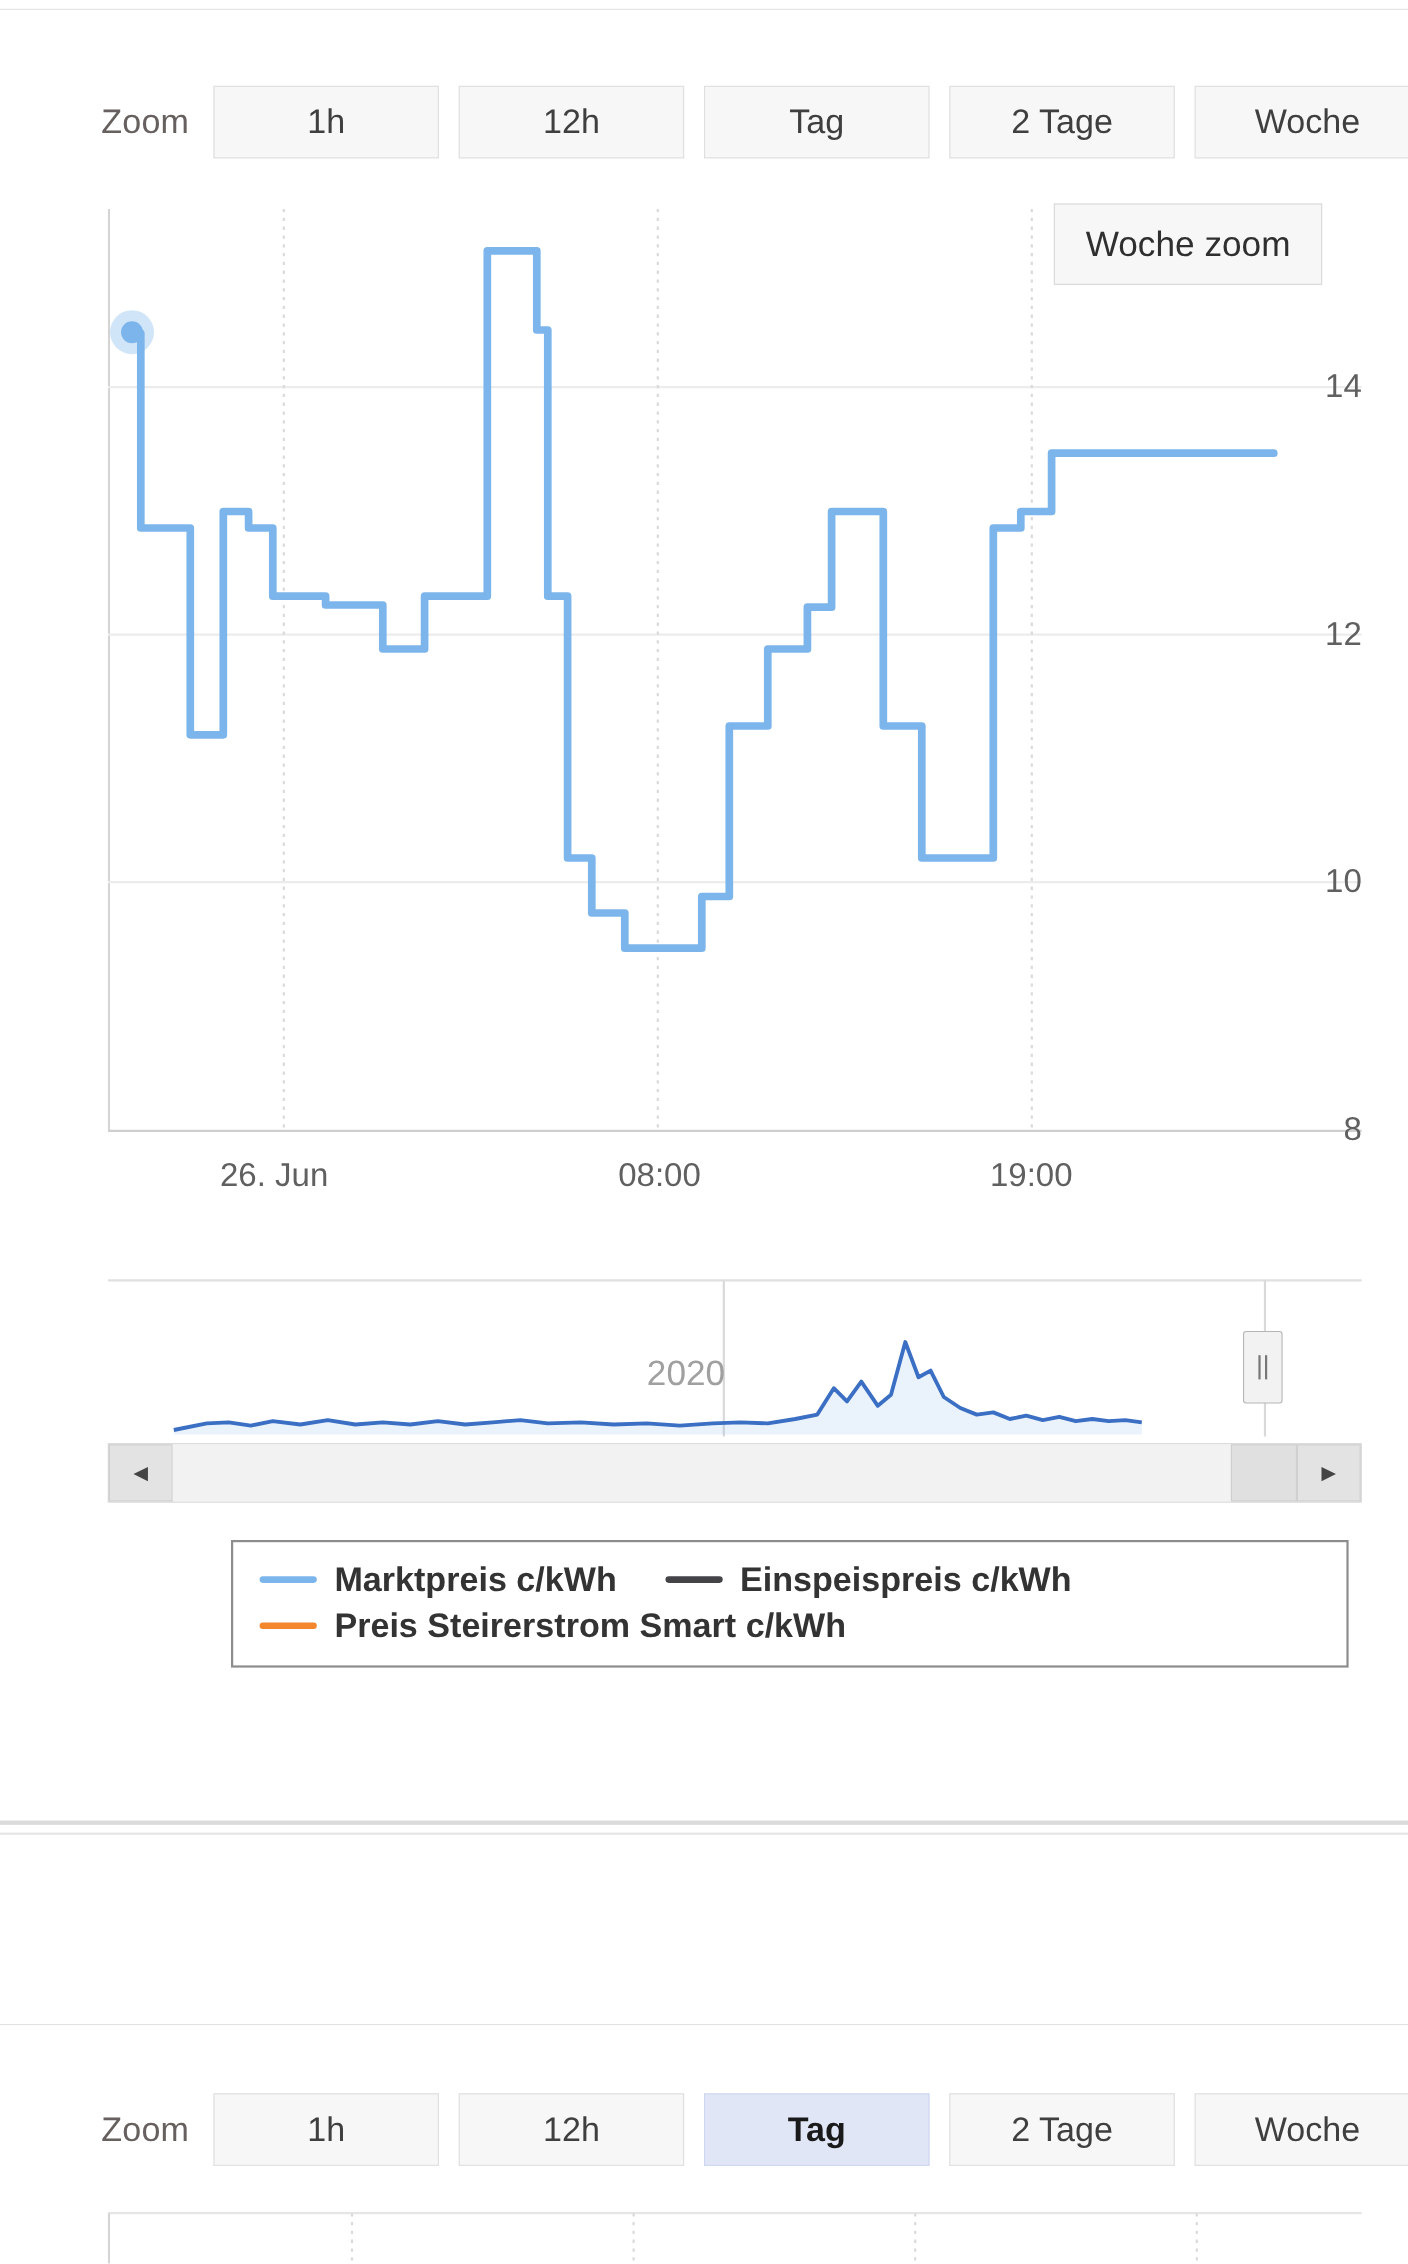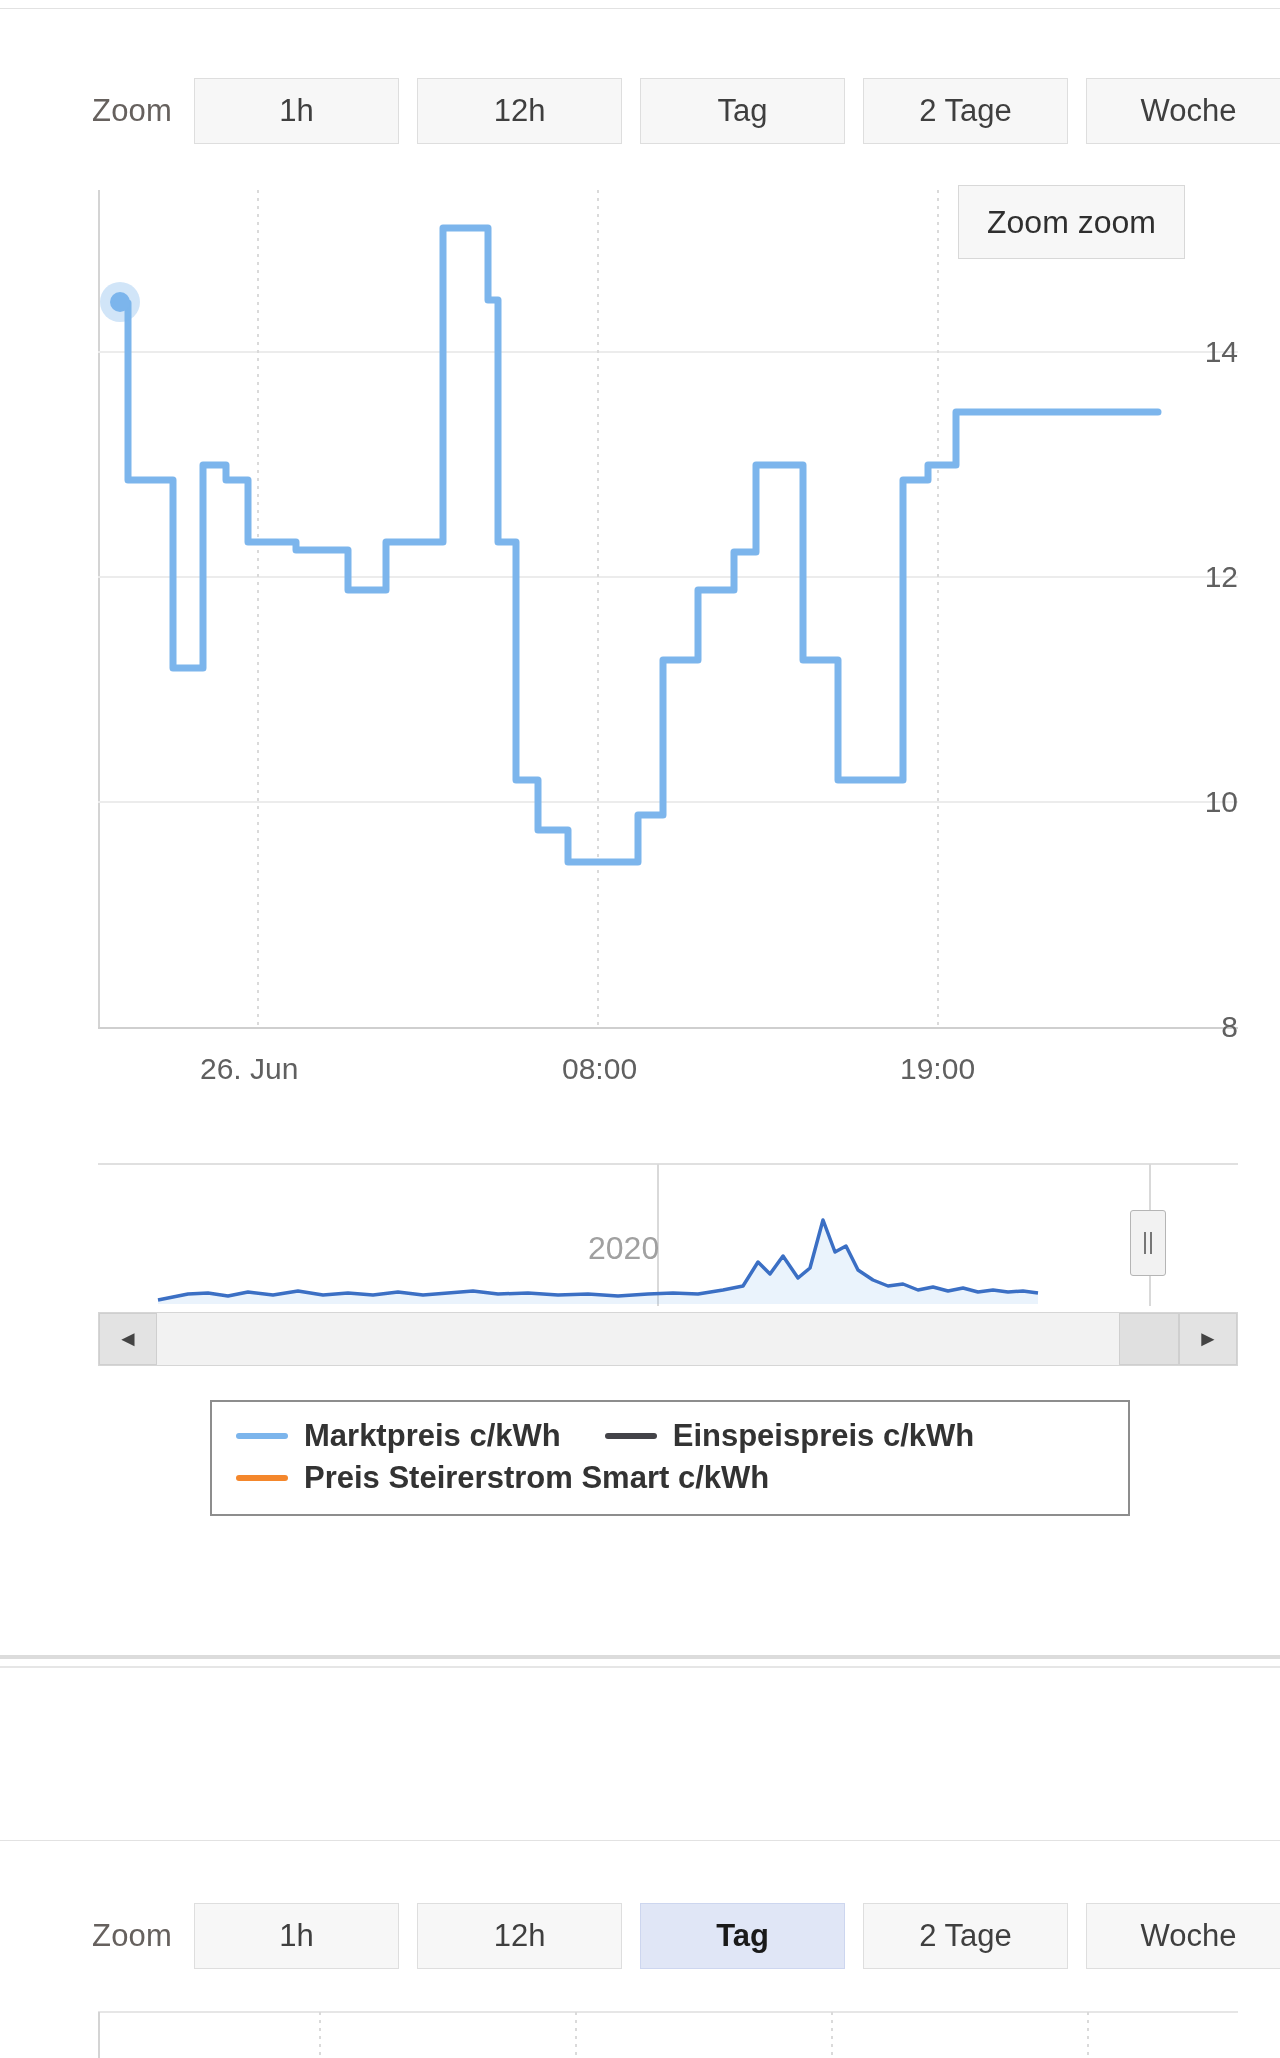--- a/index.html
+++ b/index.html
@@ -334,21 +334,21 @@
           805,290 830,290
           830,275 858,275
           858,222 880,222
           880,222 1060,222"></polyline>
     </svg>
 
     <div style="position:absolute; left:2px; top:92px; width:40px; height:40px; border-radius:50%; background:rgba(124,181,236,0.35);"></div>
     <div style="position:absolute; left:12px; top:102px; width:20px; height:20px; border-radius:50%; background:#7cb5ec;"></div>
 
 
-    <div class="reset-zoom" style="left:860px; top:-5px;">Zoom zoom</div>
+    <div class="reset-zoom" style="left:860px; top:-5px;">Woche zoom</div>
 
     <div class="y-tick" style="top:145px;">14</div>
     <div class="y-tick" style="top:370px;">12</div>
     <div class="y-tick" style="top:595px;">10</div>
     <div class="y-tick" style="top:820px;">8</div>
   </div>
 
   <div class="x-tick" style="left:200px; top:1052px;">26. Jun</div>
   <div class="x-tick" style="left:562px; top:1052px;">08:00</div>
   <div class="x-tick" style="left:900px; top:1052px;">19:00</div>
@@ -368,21 +368,21 @@
     </div>
   </div>
 
   <div class="scrollbar" style="top:1312px;">
     <div class="scroll-arrow">◄</div>
     <div class="scroll-track"></div>
     <div class="scroll-thumb-rt"></div>
     <div class="scroll-arrow">►</div>
   </div>
 
-  <div class="legend" style="left:210px; top:1400px; width:920px;">
+  <div class="legend" style="left:210px; top:1400px; width:1016px;">
     <div class="legend-row">
       <div class="legend-item">
         <span class="legend-dash" style="background:#7cb5ec;"></span>
         <span class="legend-text">Marktpreis c/kWh</span>
       </div>
       <div class="legend-item">
         <span class="legend-dash" style="background:#434348;"></span>
         <span class="legend-text">Einspeispreis c/kWh</span>
       </div>
     </div>

